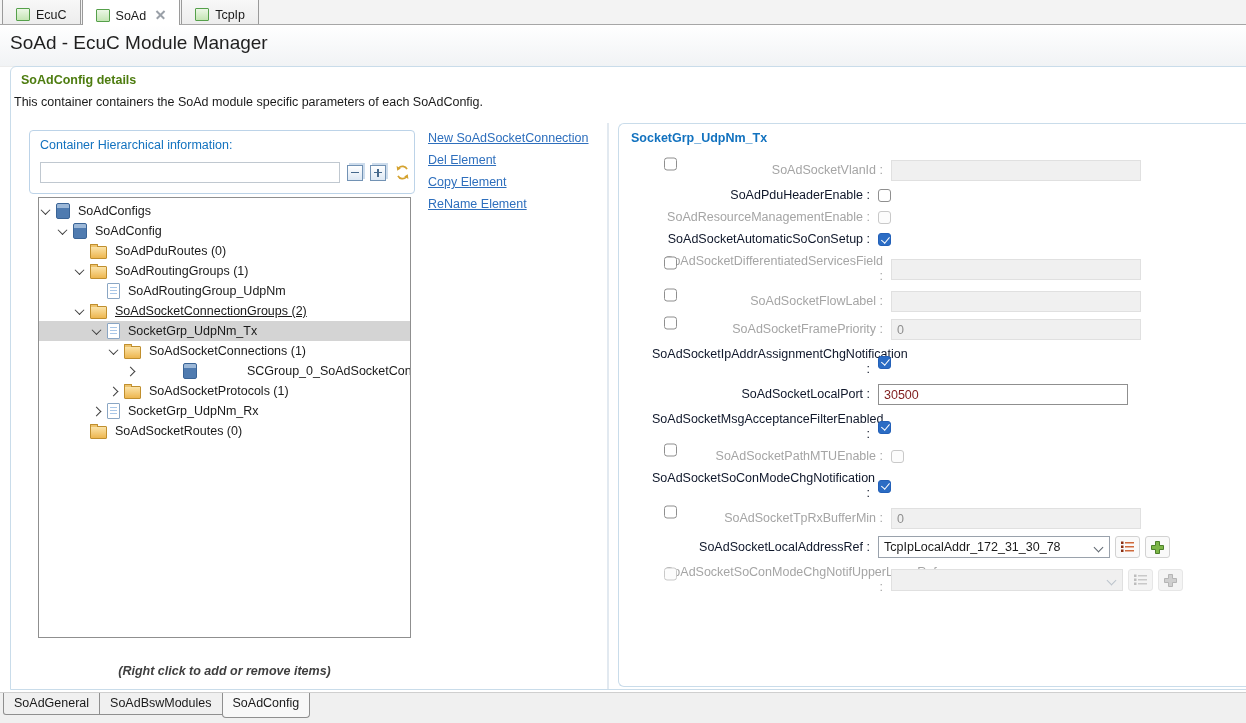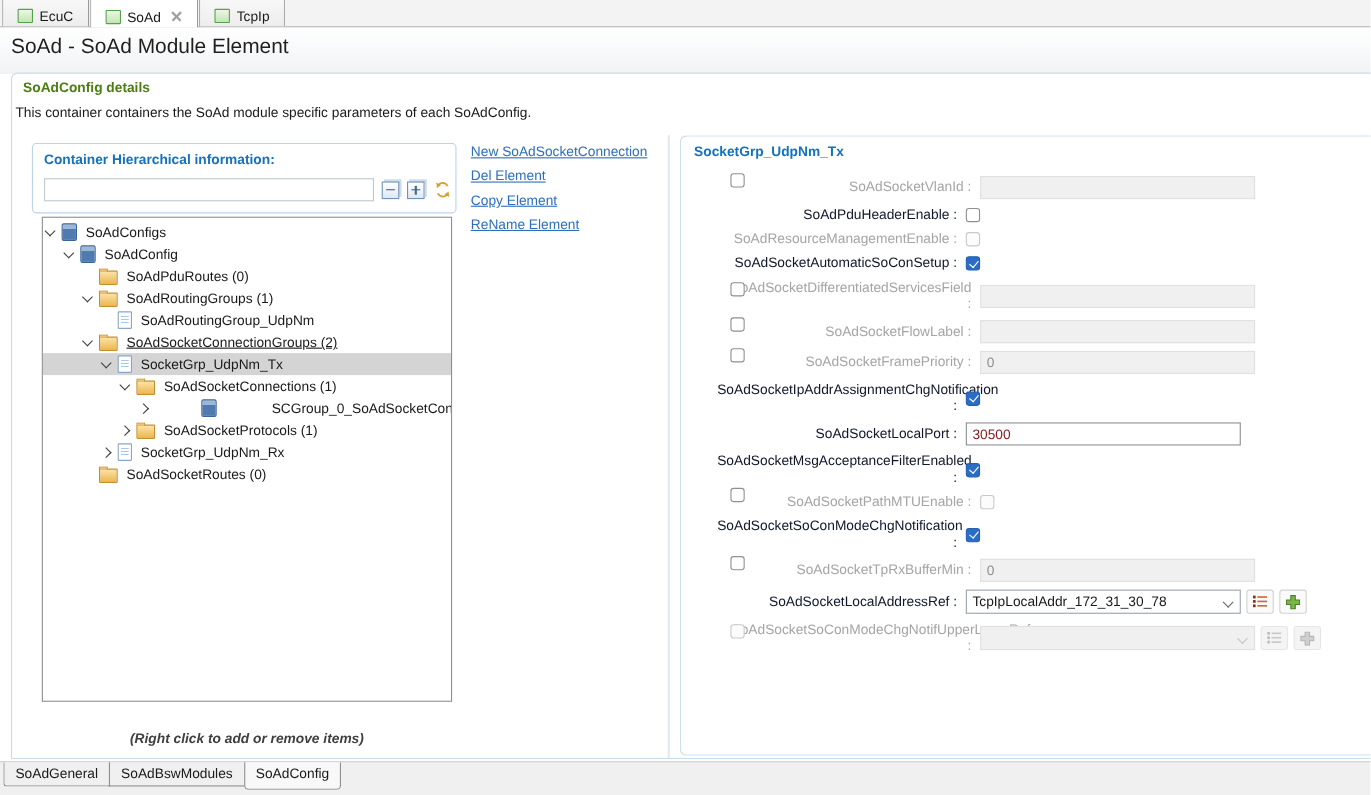--- a/index.html
+++ b/index.html
@@ -26,21 +26,21 @@
     background:linear-gradient(#ffffff,#f1f3f5);border-bottom:1px solid #ececec}
   .titlebar .ptitle{position:absolute;left:10px;top:7px;font-size:19px;color:#1f1f1f}
   
   .details{position:absolute;top:66px;left:10px;right:-4px;bottom:33px;
     border:1px solid #c9dcea;border-radius:6px 0 0 0;background:#fff}
   .sec-title{position:absolute;left:10px;top:6px;color:#4d7c0f;font-weight:bold}
   .sec-desc{position:absolute;left:3px;top:28px;color:#1a1a1a}
   
   .hierbox{position:absolute;left:18px;top:63px;width:384px;height:62px;
     border:1px solid #bcd3e8;border-radius:4px}
-  .hier-title{position:absolute;left:10px;top:7px;color:#1272bf;font-weight:bold}
+  .hier-title{position:absolute;left:10px;top:7px;color:#1272bf;font-weight:normal}
   .hier-search{position:absolute;left:10px;top:31px;display:flex;align-items:center}
   .filter{width:300px;height:21px;border:1px solid #c0c8d0;padding:0 4px;box-sizing:border-box;
     font:12.5px "Liberation Sans",sans-serif;outline:none}
   .tbtn{width:14px;height:14px;border:1px solid #7292b4;background:linear-gradient(#ffffff,#dde8f4);
     position:relative;margin-left:7px;box-shadow:2px -2px 0 0 #cddcec;cursor:pointer;flex:none}
   .tbtn::before{content:'';position:absolute;left:3px;right:3px;top:6px;height:1.5px;background:#44688c}
   .tbtn.plus::after{content:'';position:absolute;top:3px;bottom:3px;left:6px;width:1.5px;background:#44688c}
   .rbtn{margin-left:9px;cursor:pointer;display:flex;align-items:center}
   
   .treebox{position:absolute;left:27px;top:130px;width:373px;height:441px;
@@ -78,21 +78,21 @@
   .flbl.dim{color:#a5a5a5}
   .cb{width:13px;height:13px;border:1px solid #8f8f8f;border-radius:3px;background:#fff;
     box-sizing:border-box;flex:none;cursor:pointer;position:relative}
   .cb.checked{background:#2b6cc4;border-color:#2360b8}
   .cb.checked::after{content:'';position:absolute;left:3.5px;top:0.5px;width:3.5px;height:7px;
     border:solid #fff;border-width:0 1.6px 1.6px 0;transform:rotate(40deg)}
   .cb.dis{border-color:#c9c9c9;background:#fcfcfc;cursor:default}
   .ti{width:250px;height:21px;border:1px solid #8f8f8f;padding:0 5px;box-sizing:border-box;
     font:12.5px "Liberation Sans",sans-serif;color:#7f1d1d;background:#fff}
   .ti.dis{background:#f0f0f0;border-color:#e0e0e0;color:#8f8f8f}
-  .combo{width:250px;height:22px;border:1px solid #9aa2ac;background:#fff;box-sizing:border-box;
+  .combo{width:232px;height:22px;border:1px solid #9aa2ac;background:#fff;box-sizing:border-box;
     display:flex;align-items:center;padding:0 20px 0 5px;position:relative;cursor:pointer}
   .combo .chevd{position:absolute;right:7px;top:7px;width:6px;height:6px;
     border-right:1.3px solid #5f6770;border-bottom:1.3px solid #5f6770;transform:rotate(45deg)}
   .combo.dis{background:#f0f0f0;border-color:#e0e0e0;color:#9a9a9a;cursor:default}
   .combo.dis .chevd{border-color:#bcc4cc}
   .ibtn{width:25px;height:22px;border:1px solid #d2d2d2;border-radius:3px;background:#fafafa;
     display:flex;align-items:center;justify-content:center;margin-left:5px;flex:none;cursor:pointer;box-sizing:border-box}
   .ibtn.dis{border-color:#e6e6e6;background:#f4f4f4;cursor:default}
   
   .hint{position:absolute;left:27px;top:597px;width:373px;text-align:center;
@@ -118,21 +118,21 @@
       <span>SoAd</span>
       <span class="xclose"></span>
     </div>
     <div class="etab">
       <span class="gicon"></span>
       <span>TcpIp</span>
     </div>
   </div>
 
 <div class="titlebar">
-  <div class="ptitle">SoAd - SoAd Module Element</div>
+  <div class="ptitle">SoAd - EcuC Module Manager</div>
 </div>
 
 <div class="details">
   <div class="sec-title">SoAdConfig details</div>
   <div class="sec-desc">This container containers the SoAd module specific parameters of each SoAdConfig.</div>
 
   <div class="hierbox">
     <div class="hier-title">Container Hierarchical information:</div>
     <div class="hier-search">
       <input class="filter" value="" style="">

